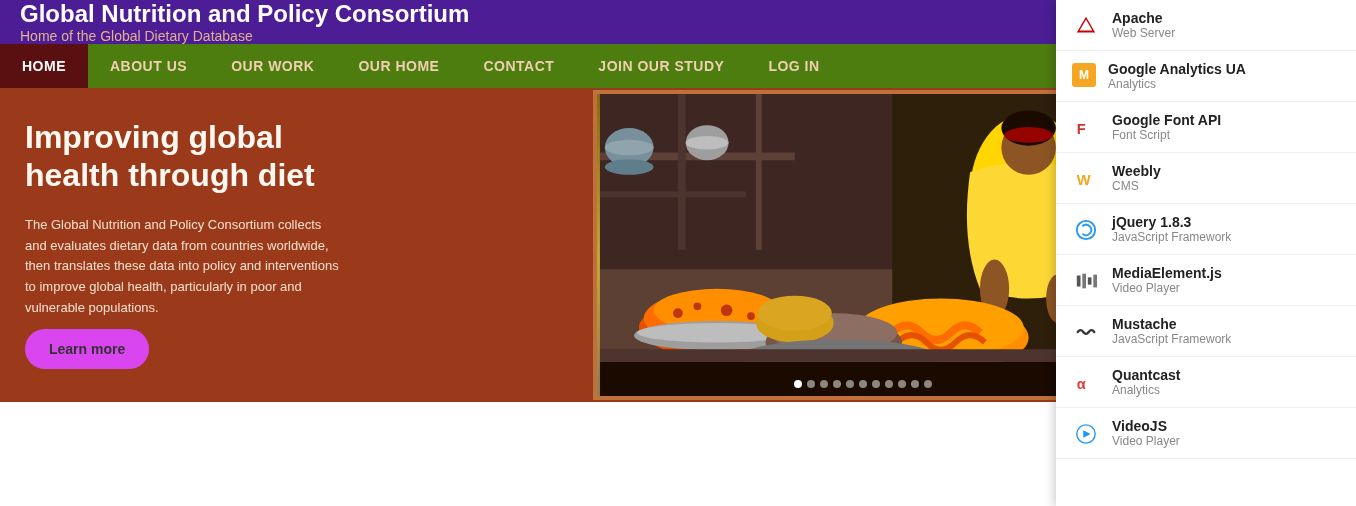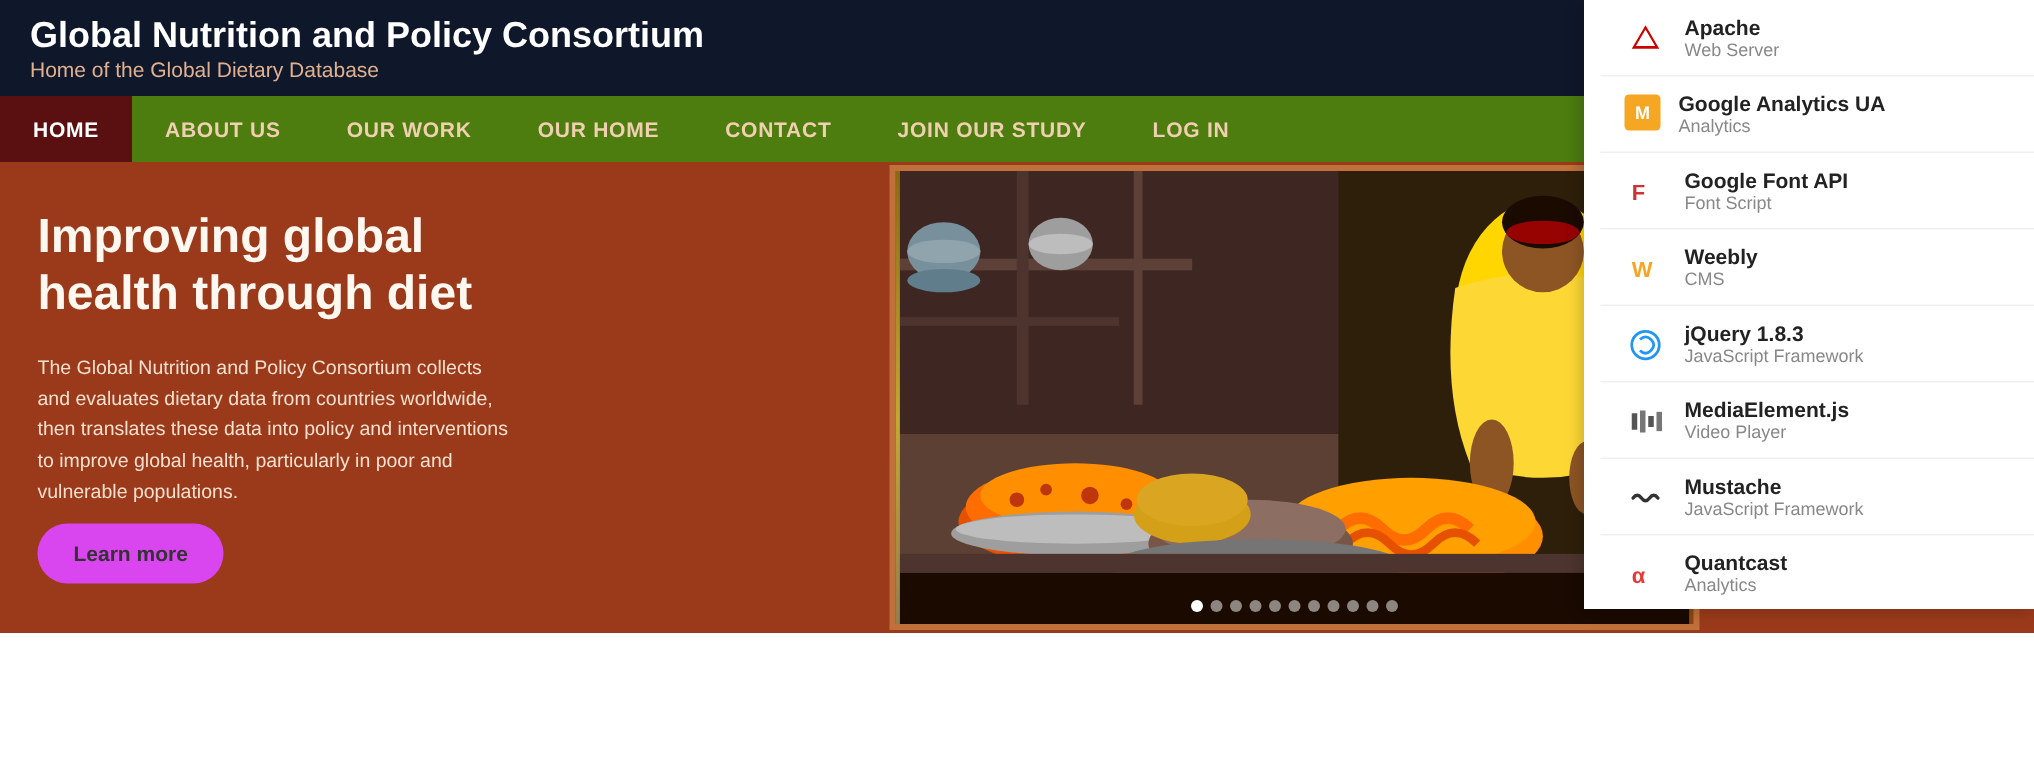--- a/index.html
+++ b/index.html
@@ -1,21 +1,21 @@
 <!DOCTYPE html>
 <html><head>
   <meta charset="utf-8">
   <style>
     * { margin: 0; padding: 0; box-sizing: border-box; }
     body { font-family: Arial, sans-serif; width: 1356px; height: 506px; overflow: hidden; position: relative; }
 
     
     .header {
-      background-color: #0f172a;
-      padding: 10px 20px;
+      background-color: #4c1d95;
+      padding: 0 20px;
       display: flex;
       align-items: flex-end;
       justify-content: space-between;
     }
     .header-left {}
     .site-title {
       color: #ffffff;
       font-size: 24px;
       font-weight: bold;
     }
@@ -145,23 +145,22 @@
 
     
     .dropdown-panel {
       position: absolute;
       top: 0;
       right: 0;
       width: 300px;
       background: white;
       box-shadow: -2px 2px 10px rgba(0,0,0,0.2);
       z-index: 100;
-      height: 406px;
+      height: 506px;
       overflow-y: auto;
-      padding-left: 11px;
     }
     .dropdown-item {
       display: flex;
       align-items: flex-start;
       padding: 10px 16px;
       border-bottom: 1px solid #f0f0f0;
       cursor: pointer;
     }
     .item-icon {
       width: 28px;

